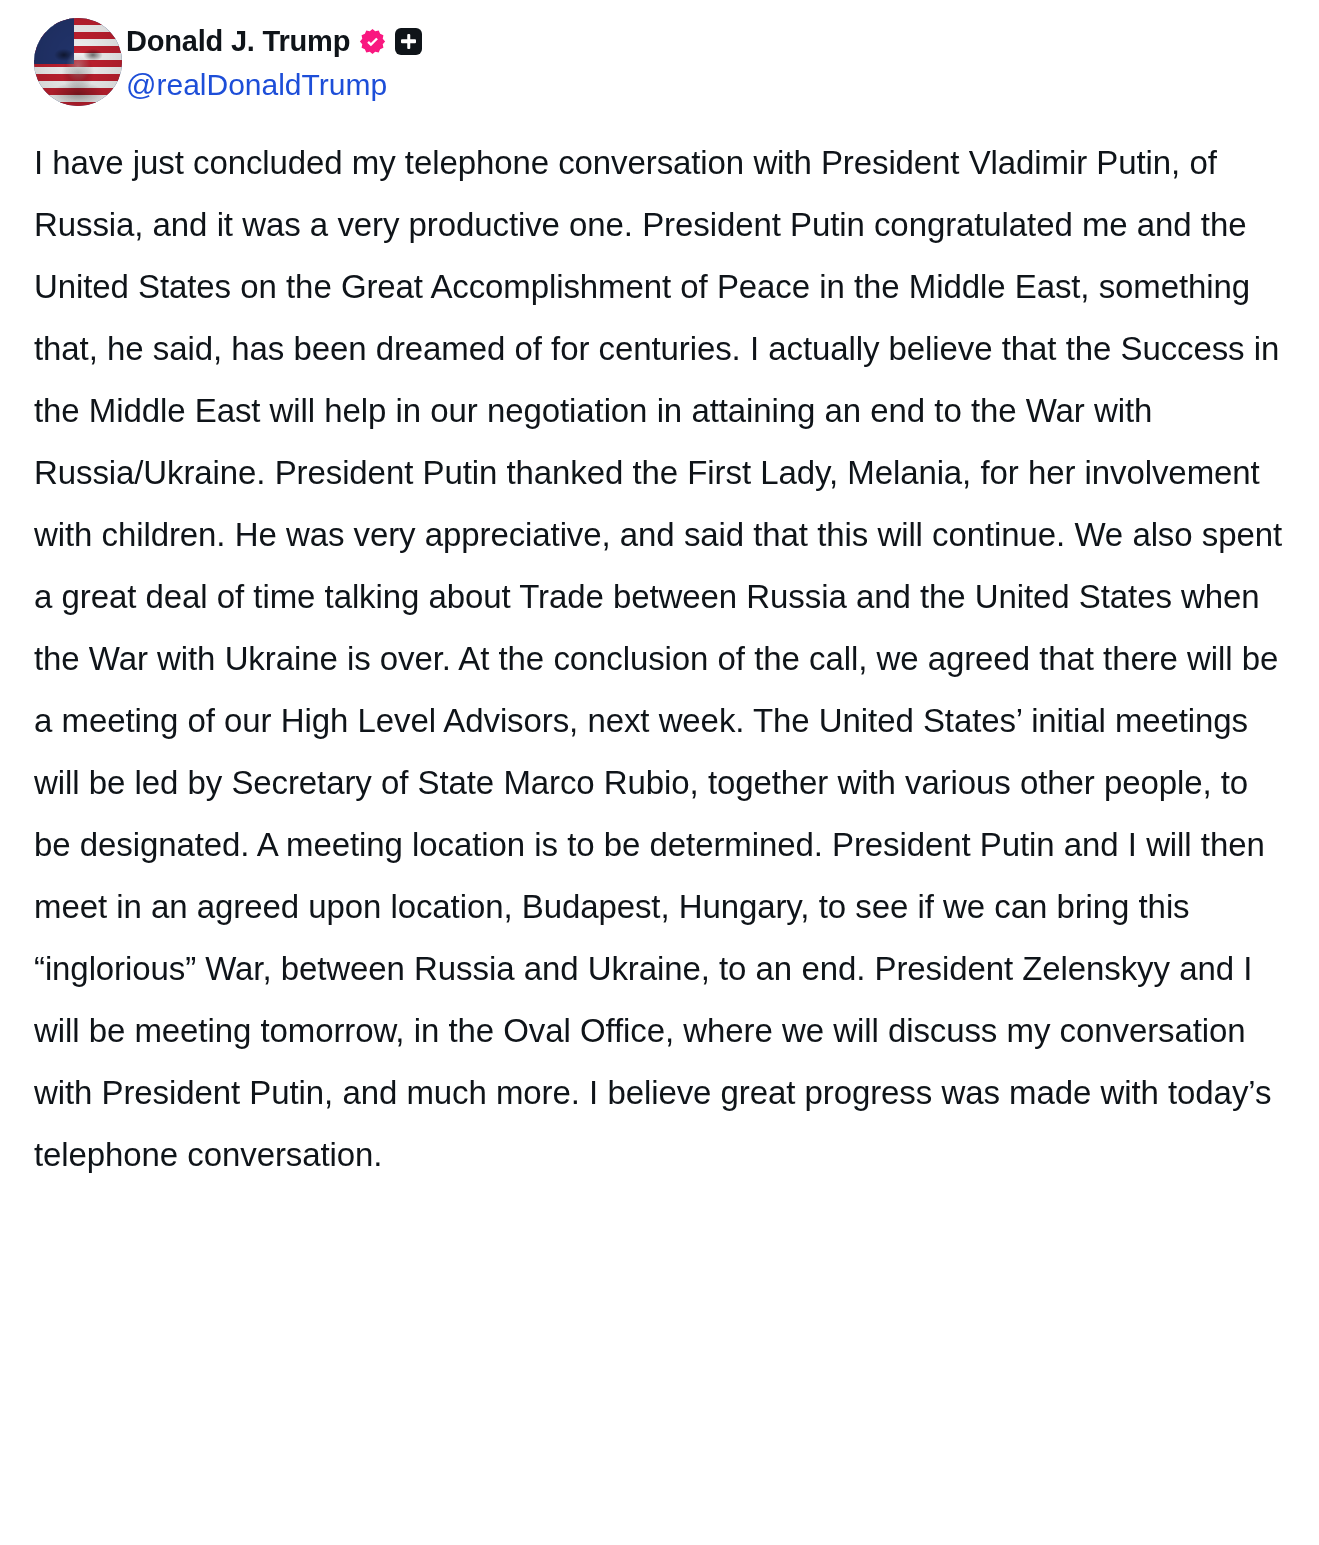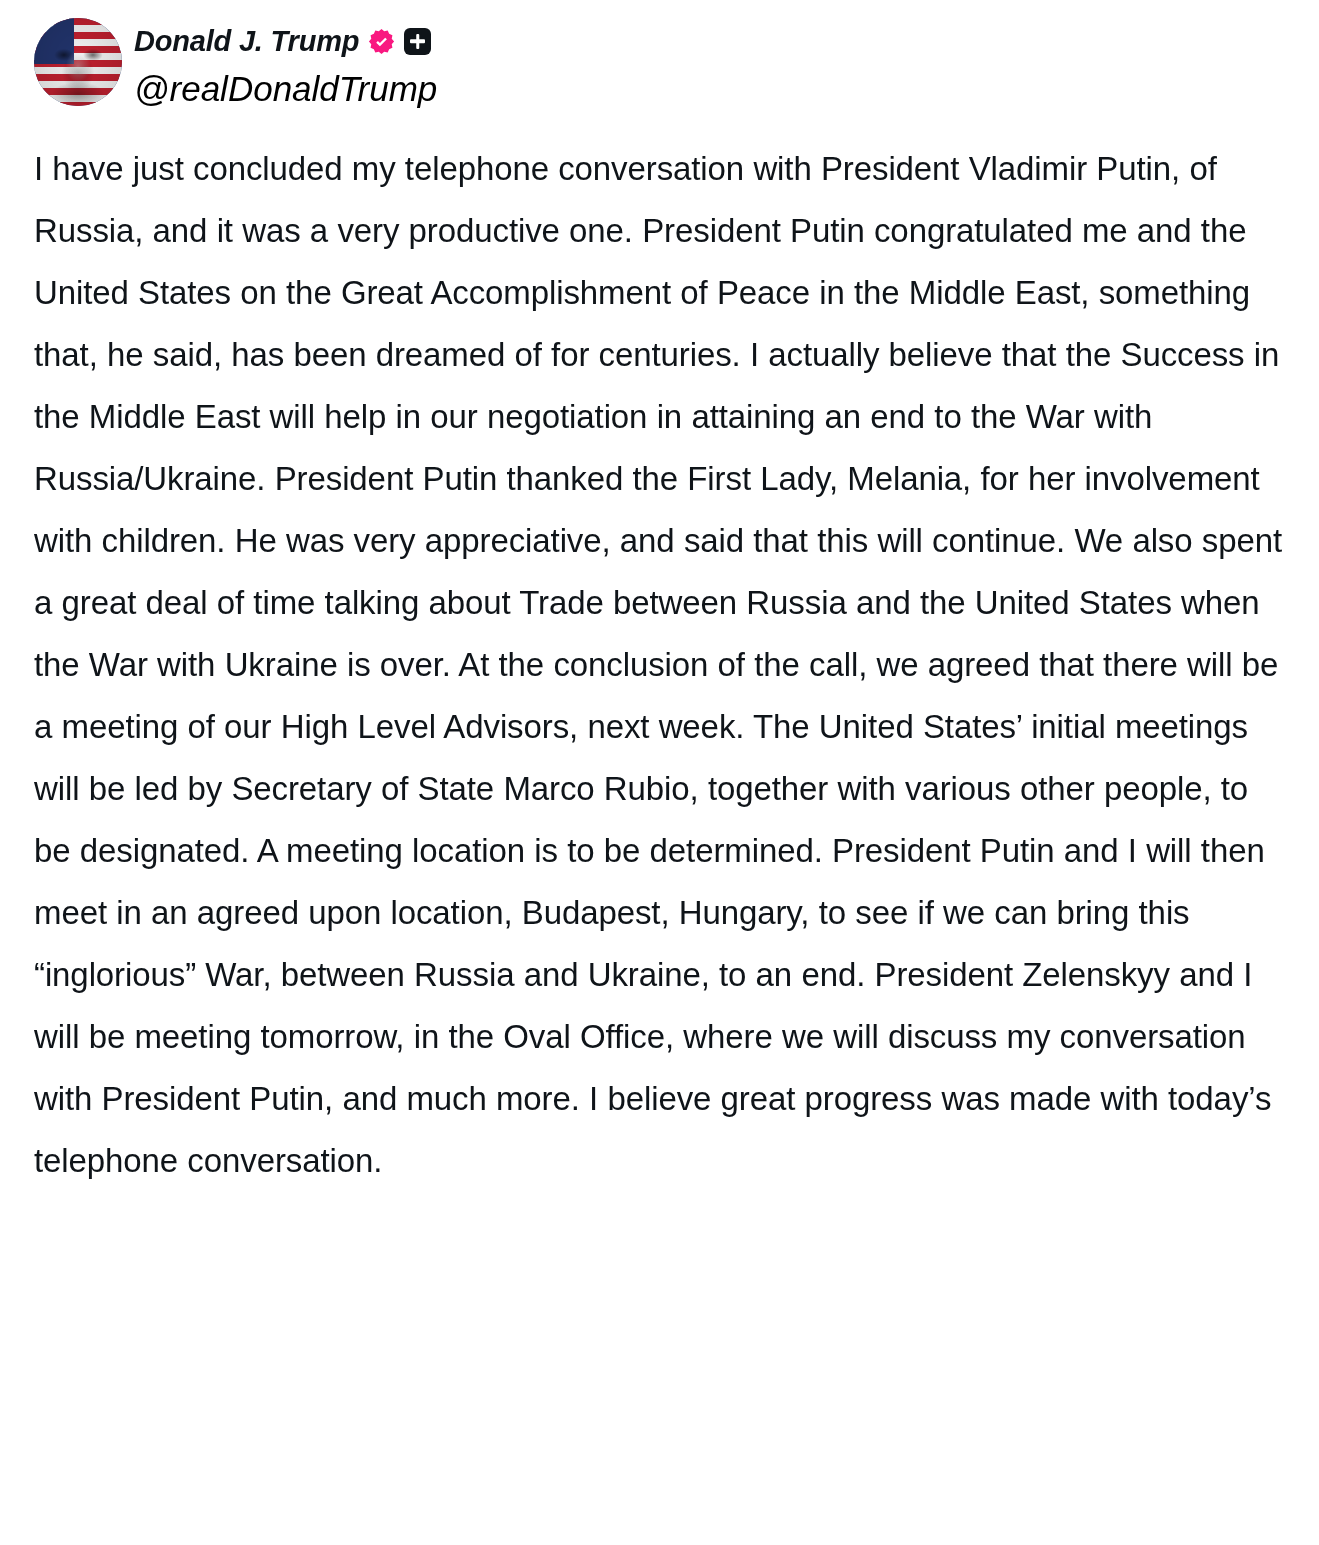--- a/index.html
+++ b/index.html
@@ -15,23 +15,22 @@
     overflow: hidden;
   }
   .post {
     width: 1319px;
     box-sizing: border-box;
     padding: 14px 34px 0 34px;
   }
   .post-header {
     display: flex;
     align-items: flex-start;
-    gap: 12px;
+    gap: 4px;
     padding-top: 4px;
-    font-style: italic;
   }
   .avatar {
     width: 88px;
     height: 88px;
     border-radius: 50%;
     flex: 0 0 88px;
     position: relative;
     overflow: hidden;
     background: #1b3b77;
   }
@@ -117,22 +116,22 @@
     transform: translateX(-50%);
   }
   .plus-badge::after {
     top: 50%;
     left: 6px;
     height: 3.5px;
     width: 15px;
     transform: translateY(-50%);
   }
   .handle {
-    font-size: 35px;
-    color: #000000;
+    font-size: 30px;
+    color: #1d4ed8;
     line-height: 1.35;
     margin-top: 6px;
   }
   .post-body {
     margin-top: 26px;
     font-size: 33px;
     line-height: 62px;
     color: #0f1419;
     letter-spacing: -0.1px;
     word-spacing: 0.2px;

